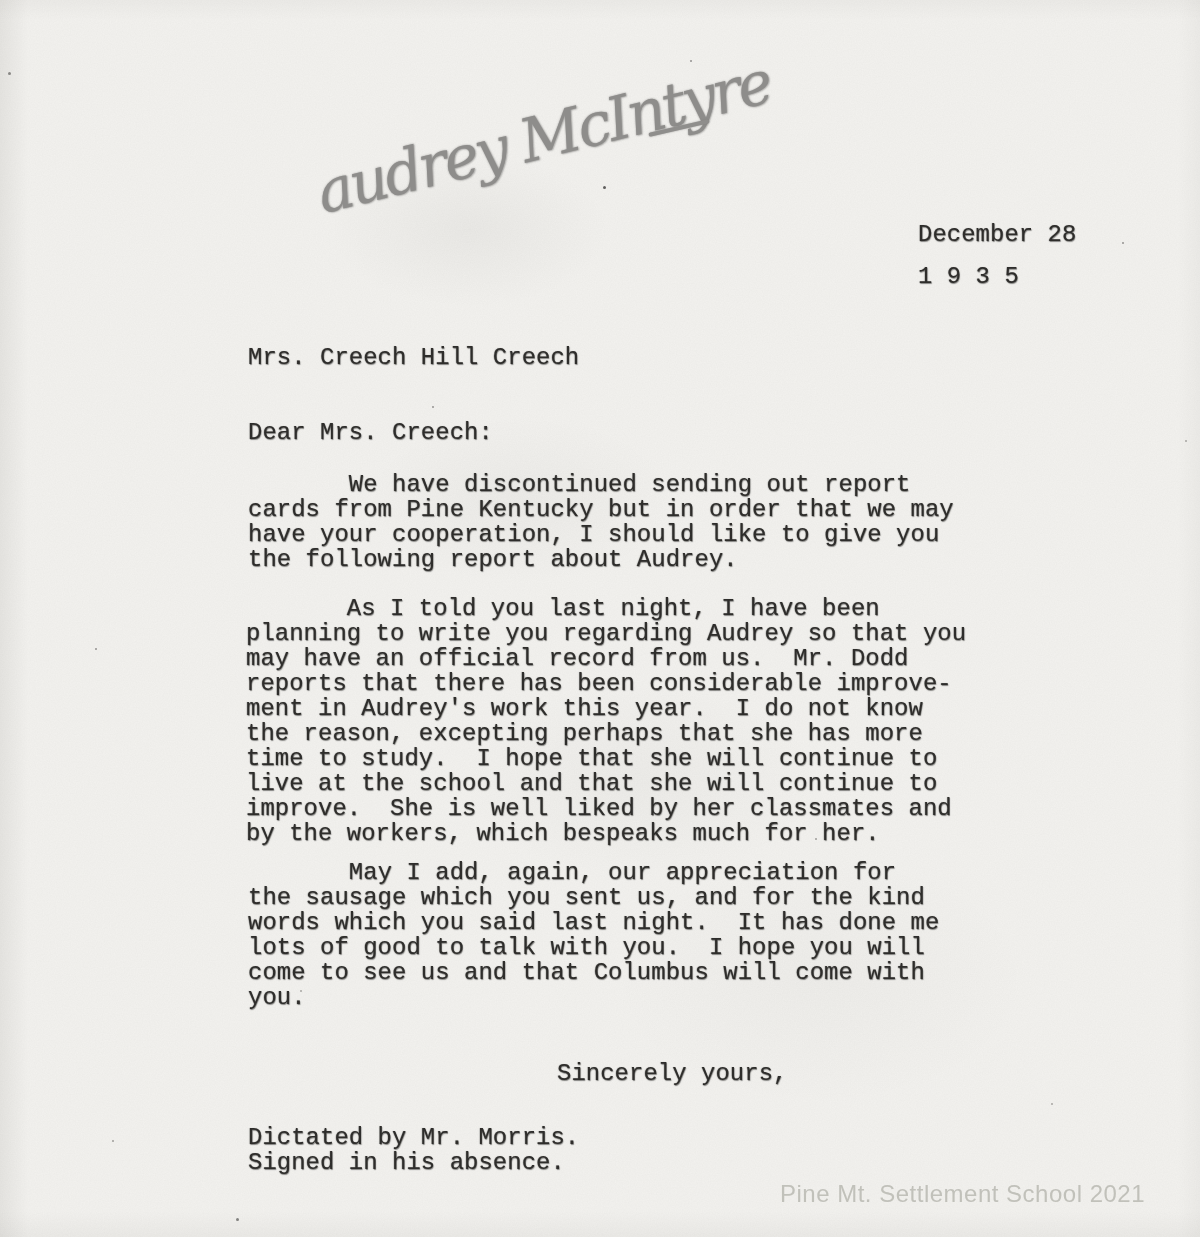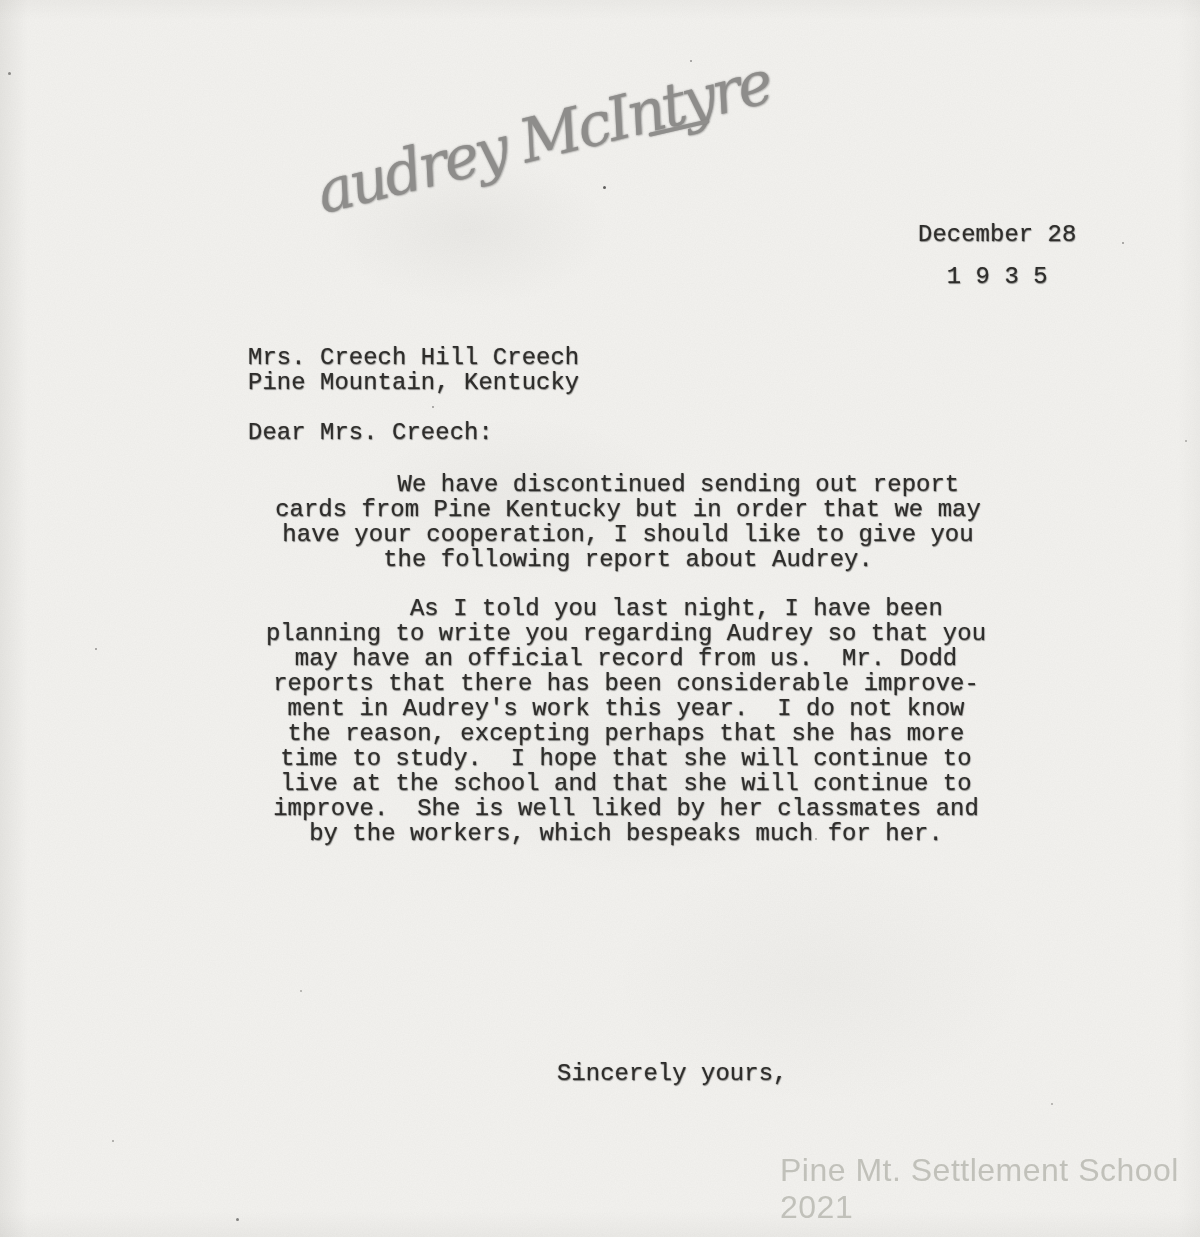--- a/index.html
+++ b/index.html
@@ -28,21 +28,20 @@
 
   .typed {
     position: absolute;
     font-family: "Liberation Mono", "DejaVu Sans Mono", monospace;
     font-size: 24px;
     line-height: 25px;
     color: #2e2d2b;
     white-space: pre-wrap;
     text-shadow: 0.5px 0.5px 1px rgba(46,45,43,0.55), -0.5px 0 0.9px rgba(46,45,43,0.35);
     letter-spacing: 0;
-    text-align: center;
   }
 
   .handwriting {
     position: absolute;
     left: 318px; top: 158px;
     font-family: "DejaVu Serif", serif;
     font-style: italic;
     font-size: 60px;
     letter-spacing: -3px;
     color: #8e8d8b;
@@ -67,23 +66,23 @@
   .address-block { position: absolute; left: 248px; top: 345px; }
   .salutation  { position: absolute; left: 248px; top: 420px; }
   .para1 { position: absolute; left: 248px; top: 472px; width: 760px; }
   .para2 { position: absolute; left: 246px; top: 596px; width: 760px; }
   .para3 { position: absolute; left: 248px; top: 860px; width: 760px; }
   .closing { position: absolute; left: 557px; top: 1053px; margin-top: 8px; }
   .postscript { position: absolute; left: 248px; top: 1125px; }
 
   .watermark {
     position: absolute;
-    left: 780px; top: 1152px;
+    left: 780px; top: 1180px;
     font-family: "Liberation Sans", sans-serif;
-    font-size: 32px;
+    font-size: 24px;
     color: rgba(185,184,178,0.85);
     letter-spacing: 0.5px;
   }
 
   .speck { position: absolute; border-radius: 50%; background: #3b3a38; }
   .s1 { left: 603px; top: 186px; width: 3px; height: 3px; opacity: 0.8; }
   .s2 { left: 95px;  top: 648px; width: 2px; height: 2px; opacity: 0.5; }
   .s3 { left: 112px; top: 1140px; width: 2px; height: 2px; opacity: 0.45; }
   .s4 { left: 236px; top: 1218px; width: 3px; height: 3px; opacity: 0.6; }
   .s5 { left: 1122px; top: 242px; width: 2px; height: 2px; opacity: 0.5; }
@@ -124,40 +123,49 @@
   <div class="handwriting">audrey McIntyre</div>
   <div class="hand-stroke"></div>
 
   <div class="date-block">
     <div class="typed" style="position:static">December 28</div>
     <div class="typed date-line2" style="position:static">1 9 3 5</div>
   </div>
 
   <div class="address-block">
     <div class="typed" style="position:static">Mrs. Creech Hill Creech</div>
-    <div class="typed" style="position:static">Pine Mountain, Kentucky</div>
   </div>
 
   <div class="typed salutation">Dear Mrs. Creech:</div>
 
   <div class="typed para1">       We have discontinued sending out report
 cards from Pine Kentucky but in order that we may
 have your cooperation, I should like to give you
 the following report about Audrey.</div>
 
   <div class="typed para2">       As I told you last night, I have been
 planning to write you regarding Audrey so that you
 may have an official record from us.  Mr. Dodd
 reports that there has been considerable improve-
 ment in Audrey's work this year.  I do not know
 the reason, excepting perhaps that she has more
 time to study.  I hope that she will continue to
 live at the school and that she will continue to
 improve.  She is well liked by her classmates and
 by the workers, which bespeaks much for her.</div>
 
+  <div class="typed para3">       May I add, again, our appreciation for
+the sausage which you sent us, and for the kind
+words which you said last night.  It has done me
+lots of good to talk with you.  I hope you will
+come to see us and that Columbus will come with
+you.</div>
 
   <div class="typed closing">Sincerely yours,</div>
 
+  <div class="postscript">
+    <div class="typed" style="position:static">Dictated by Mr. Morris.</div>
+    <div class="typed" style="position:static">Signed in his absence.</div>
+  </div>
 
   <div class="watermark">Pine Mt. Settlement School 2021</div>
 
 </div>
 
 </body></html>

